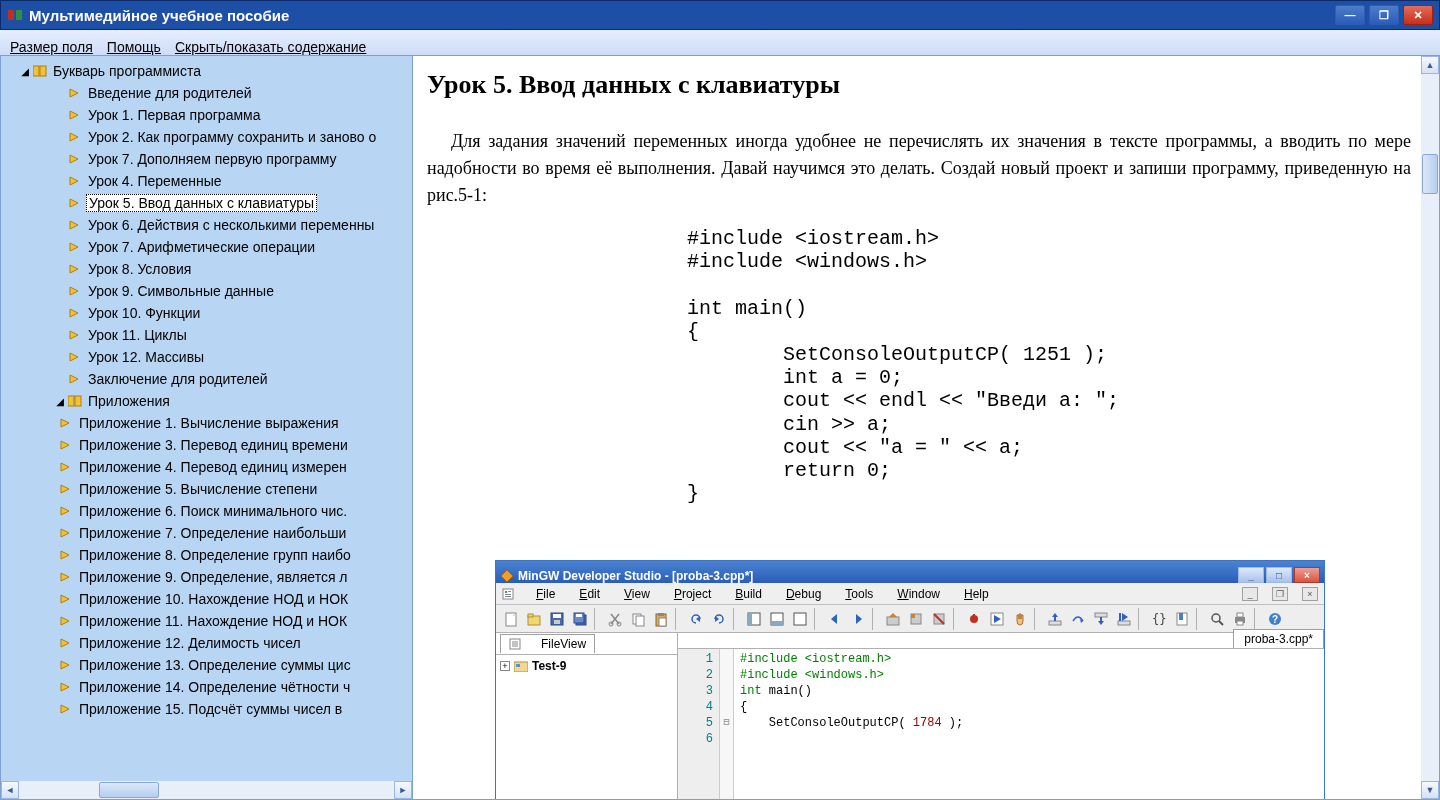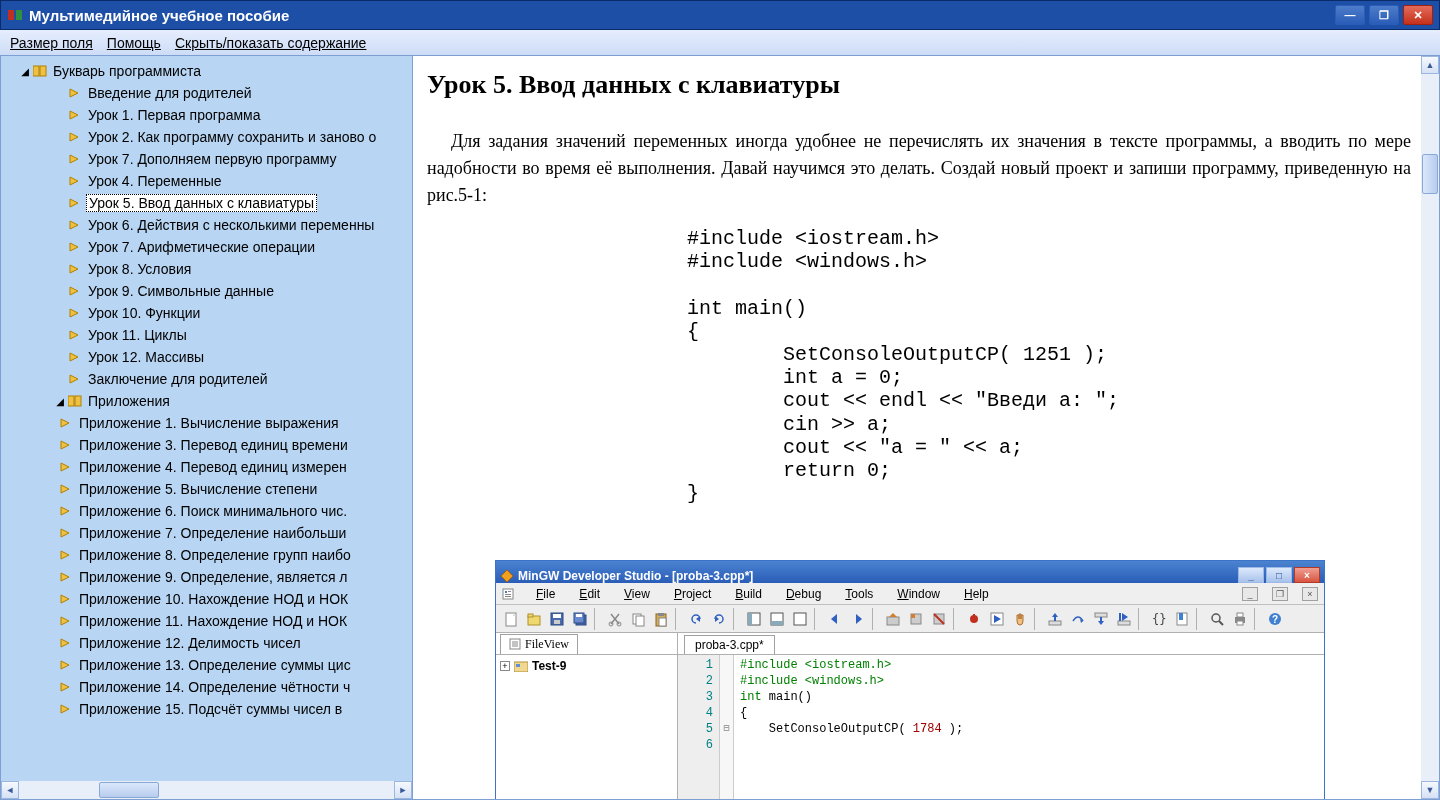--- a/index.html
+++ b/index.html
@@ -8,21 +8,21 @@
 
 .titlebar { height: 30px; background: linear-gradient(to bottom, #1c4fa5 0%, #1c4fa5 100%); display: flex; align-items: center; padding: 0 6px; color: #fff; font-size: 15px; font-weight: bold; border: 1px solid #0a2a6a; }
 .titlebar .app-icon { width: 16px; height: 16px; margin-right: 6px; display: inline-block; }
 .titlebar .app-icon svg { display:block; }
 .titlebar .title-text { flex: 1; }
 .win-controls { display: flex; gap: 4px; }
 .win-btn { width: 30px; height: 20px; border: 1px solid #2a5db8; border-radius: 2px; background: linear-gradient(to bottom,#4d7cc9,#2a5db8); display:flex; align-items:center; justify-content:center; color:#fff; font-weight:bold; font-size:11px; }
 .win-btn.close { background: linear-gradient(to bottom,#e46b5a,#c4311a); border-color:#a01f0e; }
 
 
-.menubar { height: 26px; background: linear-gradient(to bottom,#e6eefe 0%,#cddcf6 100%); display:flex; align-items:center; padding: 0 10px; gap: 14px; border-bottom:1px solid #7d9fd4; font-size:14px; color:#000; }
+.menubar { height: 26px; background: linear-gradient(to bottom,#e6eefe 0%,#cddcf6 100%); display:flex; align-items:flex-end; padding: 0 10px; gap: 14px; border-bottom:1px solid #7d9fd4; font-size:14px; color:#000; }
 .menubar span { text-decoration: underline; text-decoration-color:#000; cursor:default; }
 .menubar .menu-item { }
 
 
 .main { display:flex; height: calc(800px - 30px - 26px); border:1px solid #7d9fd4; border-top:none; }
 
 
 .sidebar { width: 412px; background:#b8d6f3; overflow-y:auto; overflow-x:auto; position:relative; border-right:1px solid #7d9fd4; }
 .tree { padding: 4px 0; white-space:nowrap; }
 .tree-row { display:flex; align-items:center; height:22px; font-size:14px; color:#000; padding-left:4px; }
@@ -68,27 +68,27 @@
 .ide-menu .mdi-btn { width:16px; height:14px; border:1px solid #a0a0a0; background:#e8e8e8; margin-left:2px; display:flex; align-items:center; justify-content:center; font-size:9px; color:#555; }
 
 .ide-toolbar { height:28px; background:#eeeeee; border-bottom:1px solid #b0b0b0; display:flex; align-items:center; padding:0 4px; gap:2px; }
 .tb-btn { width:21px; height:21px; display:flex; align-items:center; justify-content:center; }
 .tb-btn svg { display:block; }
 .tb-sep { width:6px; height:22px; border-left:1px solid #b0b0b0; margin:0 2px; }
 
 .ide-body { display:flex; height:calc(100% - 22px - 22px - 28px); background:#fff; }
 .ide-left { width:182px; border-right:1px solid #b0b0b0; display:flex; flex-direction:column; }
 .ide-left-tab { height:22px; display:flex; align-items:center; border-bottom:1px solid #b0b0b0; }
-.ide-left-tab .tab { background:#fff; border:1px solid #a0a0a0; border-bottom:none; padding:2px 8px; display:flex; align-items:center; gap:4px; font-size:12px; margin-left:4px;font-family:Liberation Serif, serif; }
+.ide-left-tab .tab { background:#fff; border:1px solid #a0a0a0; border-bottom:none; padding:2px 8px; display:flex; align-items:center; gap:20px; font-size:12px; margin-left:4px; }
 .ide-left-content { flex:1; padding:4px; background:#fff; font-size:12px; }
 .ide-left-content .proj { display:flex; align-items:center; gap:4px; }
 .ide-left-content .proj .expand { width:10px; height:10px; border:1px solid #888; display:flex; align-items:center; justify-content:center; font-size:9px; line-height:9px; }
 
 .ide-right { flex:1; display:flex; flex-direction:column; }
-.ide-tabs { height:22px; border-bottom:1px solid #b0b0b0; display:flex; align-items:flex-end; padding-left:6px; }
+.ide-tabs { height:16px; border-bottom:1px solid #b0b0b0; display:flex; align-items:flex-end; padding-left:6px;justify-content:flex-end; }
 .ide-tabs .tab { background:#fff; border:1px solid #a0a0a0; border-bottom:none; padding:2px 10px; font-size:12px; }
 .ide-editor { flex:1; display:flex; font-family:"Courier New", monospace; font-size:12px; }
 .gutter { width:42px; background:#eee; border-right:1px solid #ccc; text-align:right; padding:2px 6px 2px 2px; color:#008080; line-height:16px; position:relative; }
 .gutter .ln { height:16px; }
 .fold-col { width:14px; background:#f7f7f7; border-right:1px solid #ccc; padding-top:2px; line-height:16px; text-align:center; color:#888; font-size:10px; }
 .fold-col .fm { height:16px; }
 .code { flex:1; padding:2px 6px; line-height:16px; white-space:pre; }
 .code .kw { color:#008000; }
 .code .inc { color:#008000; }
 .code .num { color:#a00000; }

